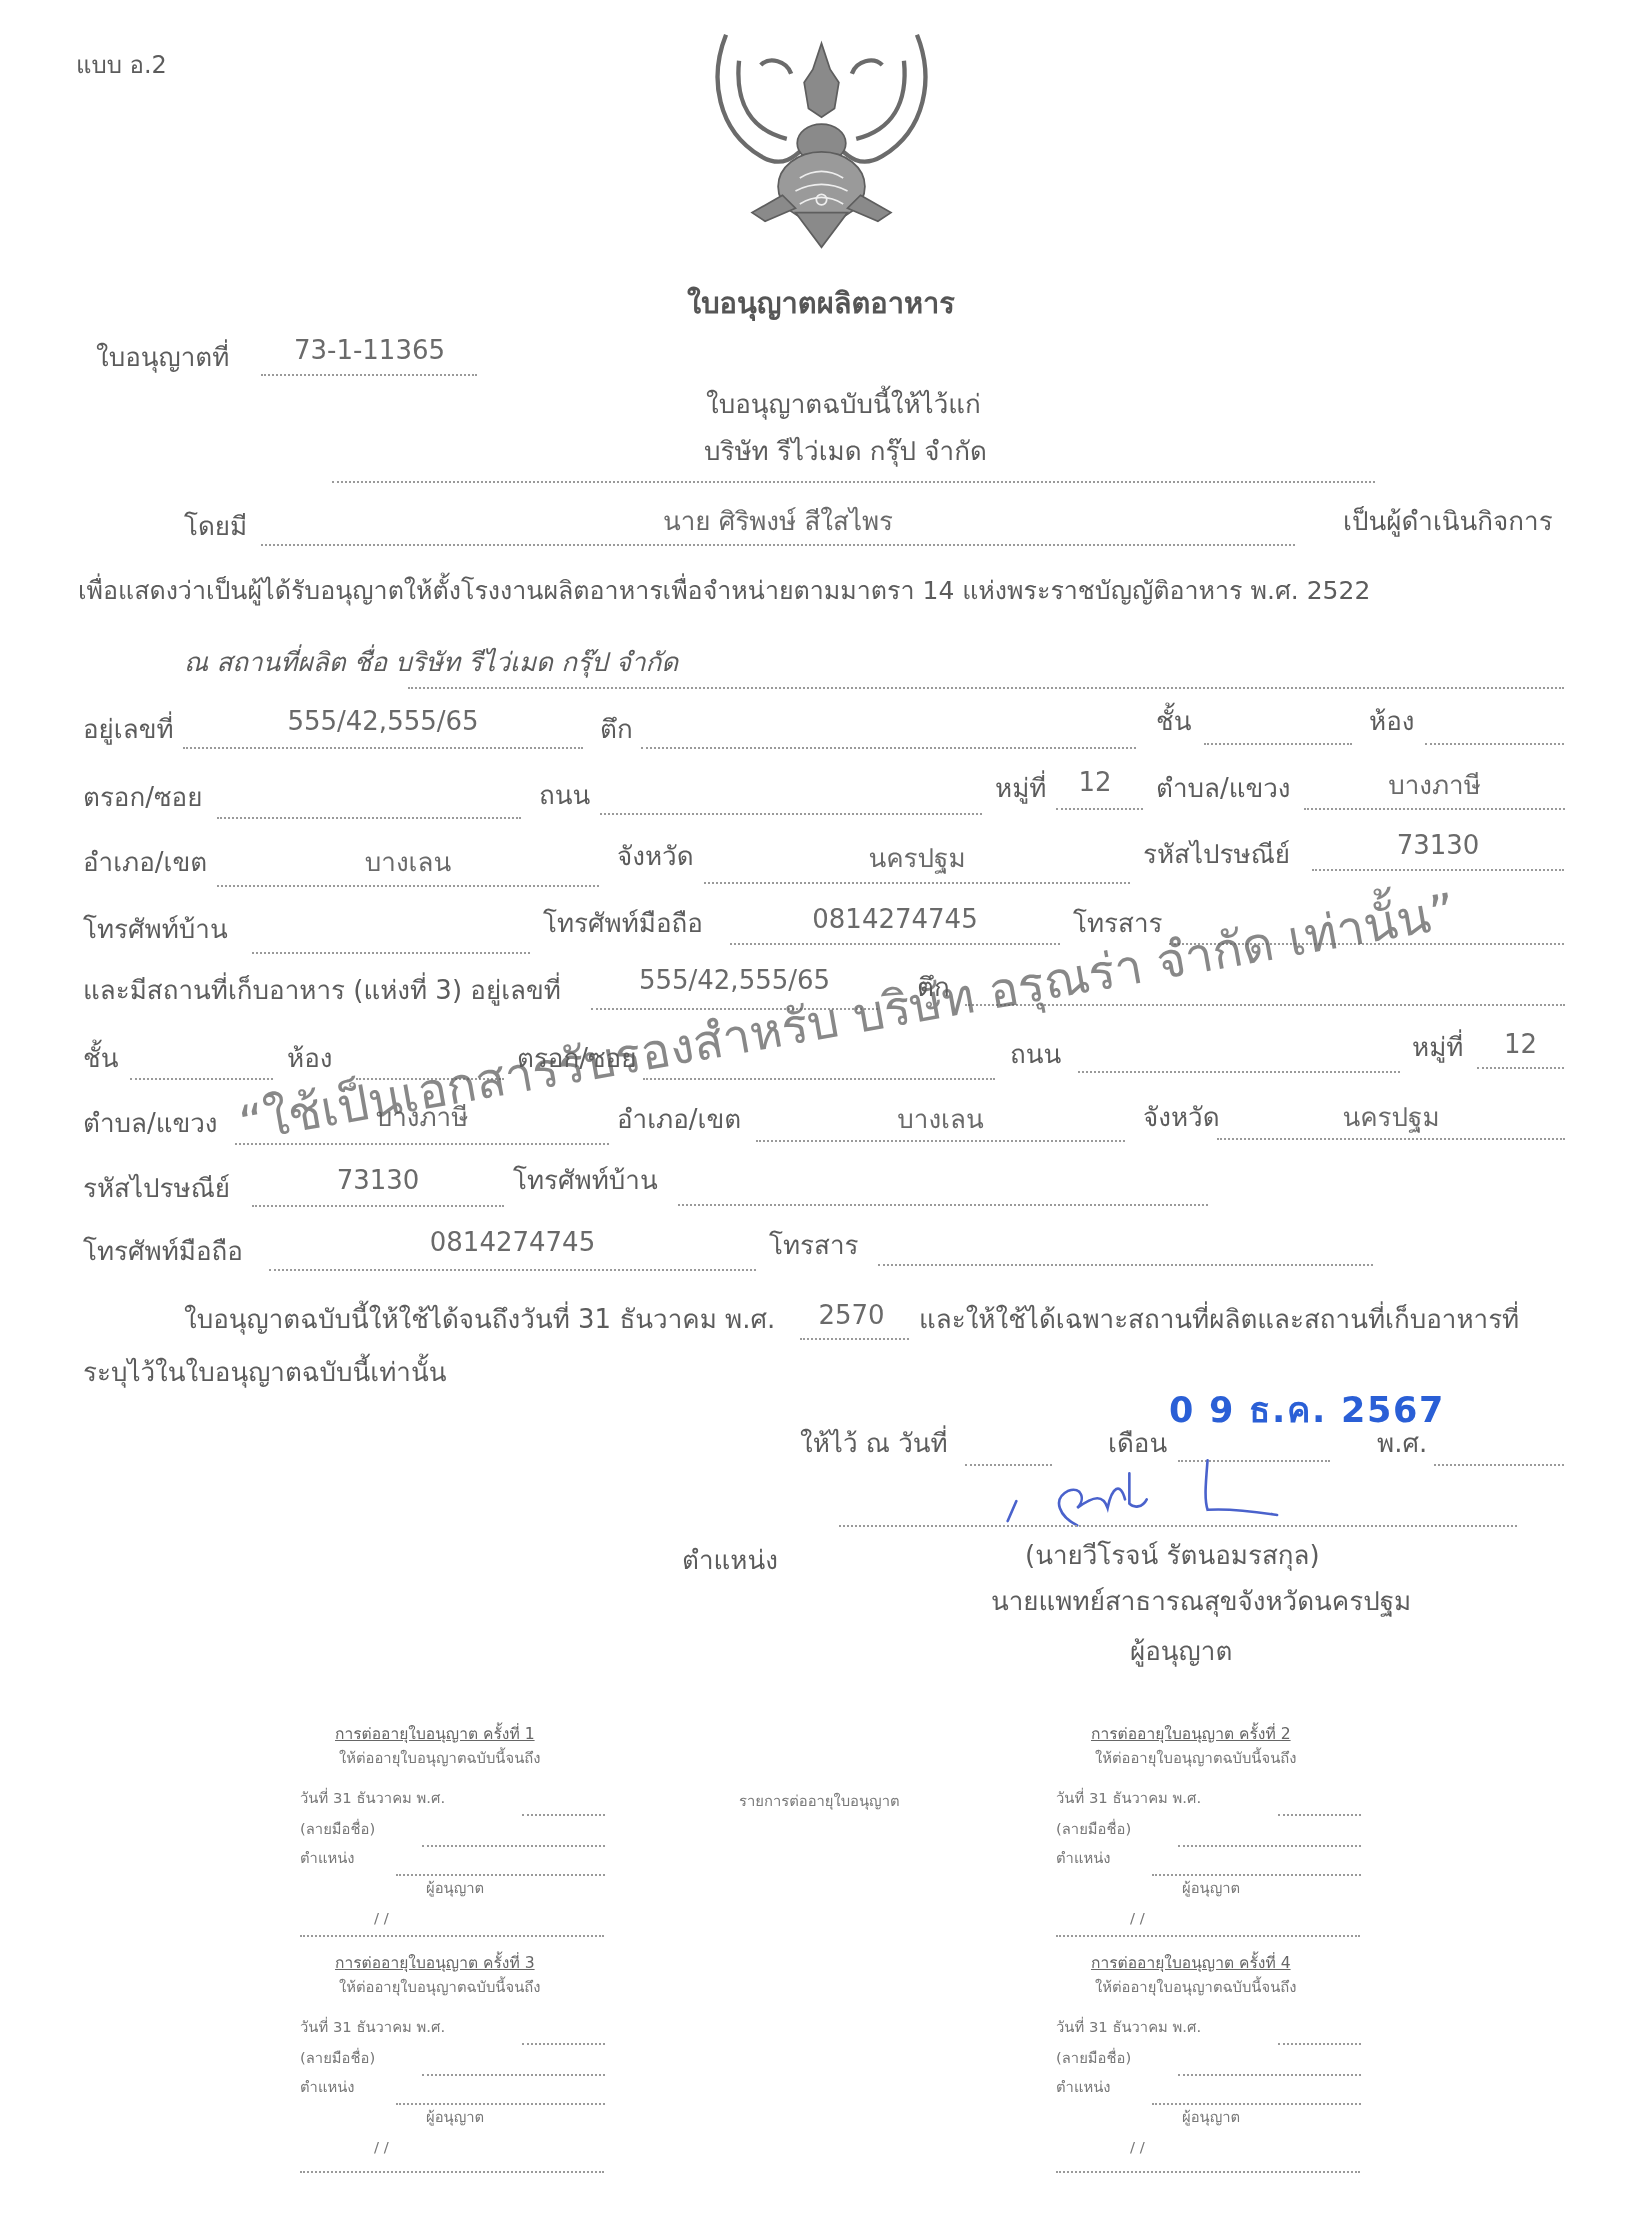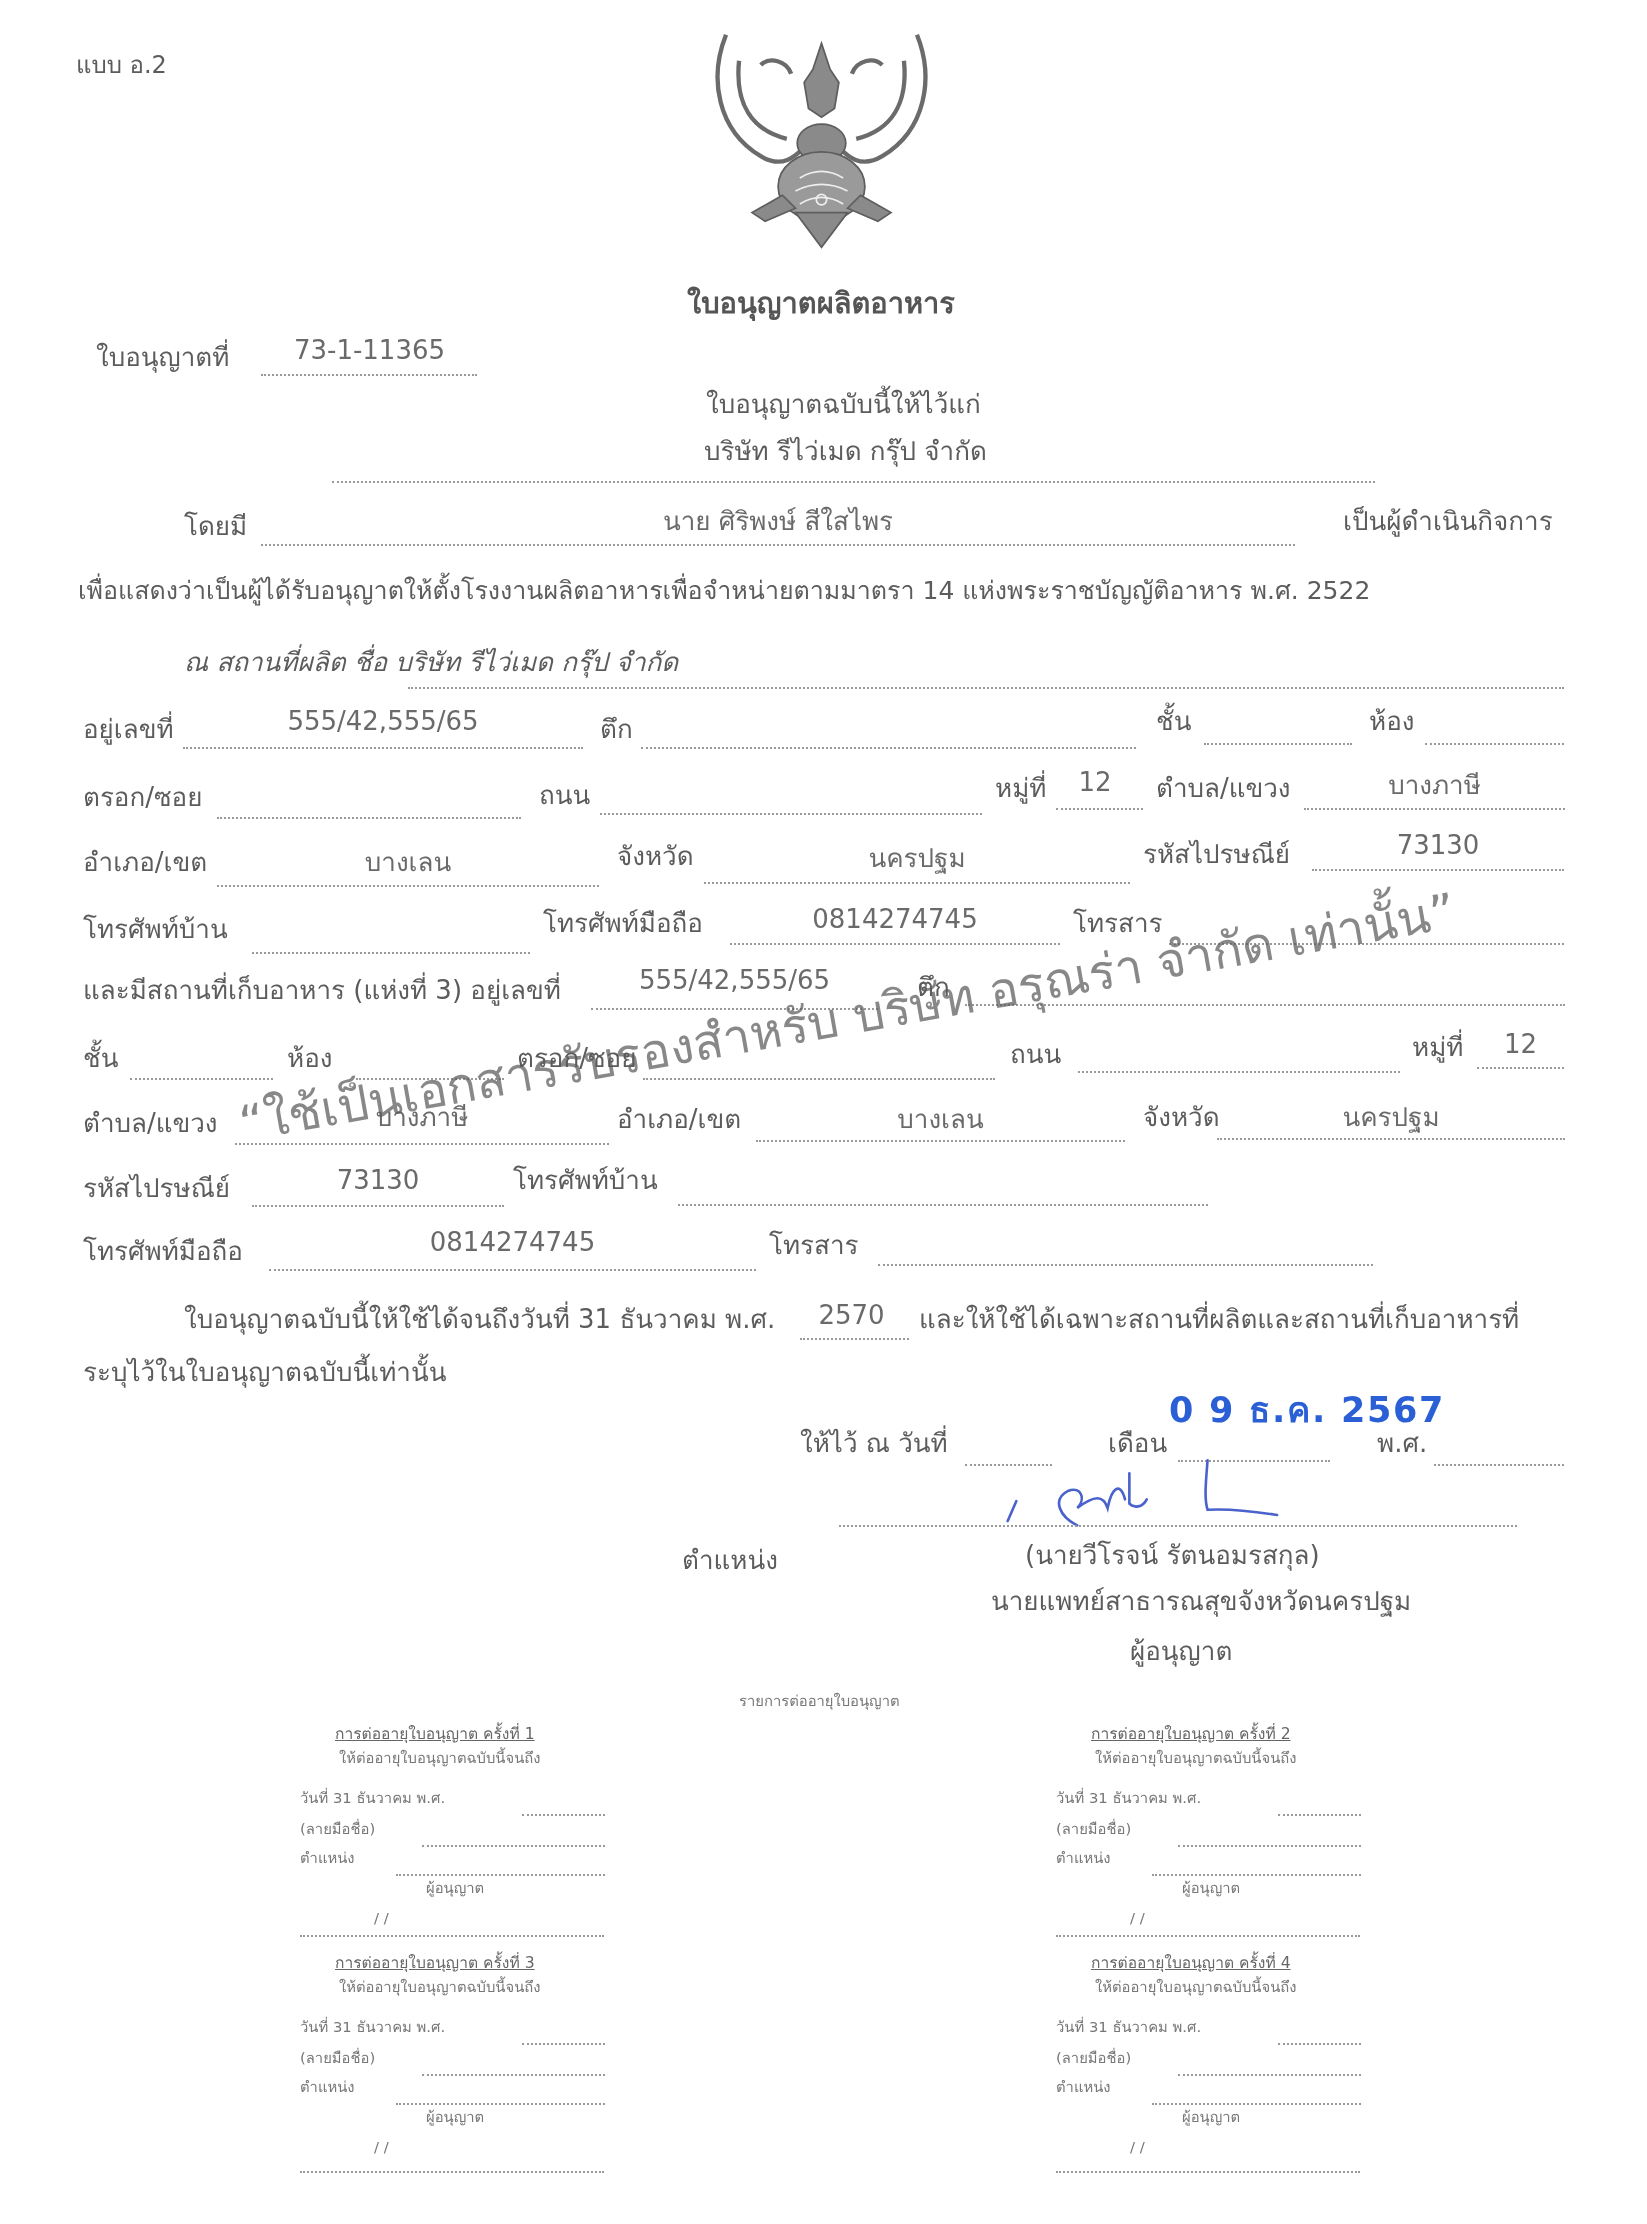--- a/index.html
+++ b/index.html
@@ -170,21 +170,21 @@
   </g>
 </svg>
 <div class="dot" style="left:839px;top:1525px;width:678px;"></div>
 <div class="abs t" style="left:682px;top:1545px;">ตำแหน่ง</div>
 <div class="abs t" style="left:1025px;top:1540px;">(นายวีโรจน์ รัตนอมรสกุล)</div>
 <div class="abs t" style="left:991px;top:1586px;">นายแพทย์สาธารณสุขจังหวัดนครปฐม</div>
 <div class="abs t" style="left:1130px;top:1636px;">ผู้อนุญาต</div>
 
 <div class="watermark">“ใช้เป็นเอกสารรับรองสำหรับ บริษัท อรุณร่า จำกัด เท่านั้น”</div>
 
-<div class="abs sm" style="left:739px;top:1691px;text-align:right;">รายการต่ออายุใบอนุญาต</div>
+<div class="abs sm" style="left:739px;top:1791px;text-align:right;">รายการต่ออายุใบอนุญาต</div>
 
 <div class="rblock" style="left:300px;top:1725px;">
   <div class="abs smh" style="left:35px;top:0;">การต่ออายุใบอนุญาต ครั้งที่ 1</div>
   <div class="abs sm" style="left:39px;top:22.6px;">ให้ต่ออายุใบอนุญาตฉบับนี้จนถึง</div>
   <div class="abs sm" style="left:0;top:63px;">วันที่ 31 ธันวาคม พ.ศ.</div>
   <div class="dot" style="left:222px;top:89px;width:83px;"></div>
   <div class="abs sm" style="left:0;top:94px;">(ลายมือชื่อ)</div>
   <div class="dot" style="left:122px;top:120px;width:183px;"></div>
   <div class="abs sm" style="left:0;top:123px;">ตำแหน่ง</div>
   <div class="dot" style="left:96px;top:149px;width:209px;"></div>

